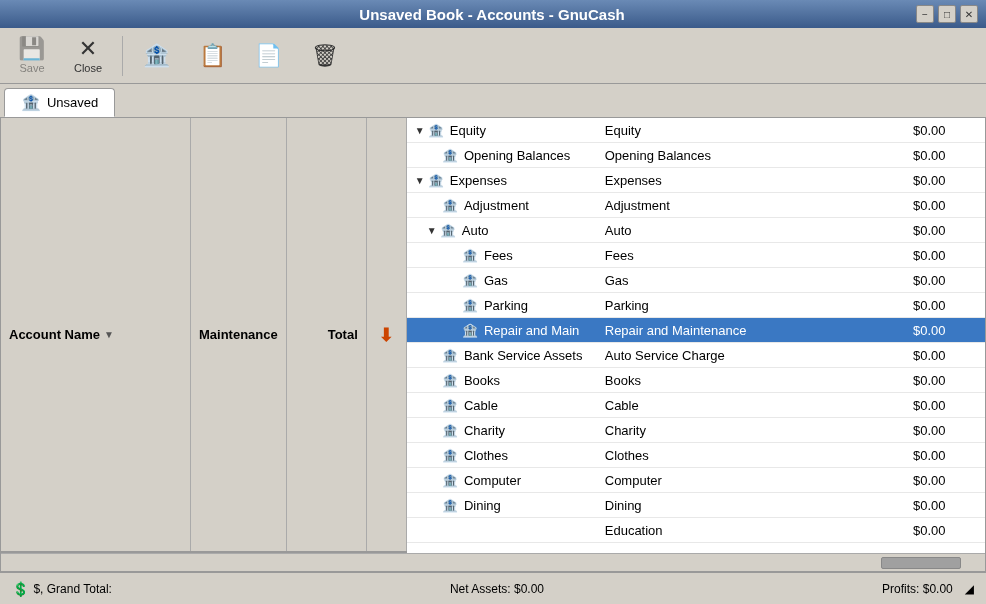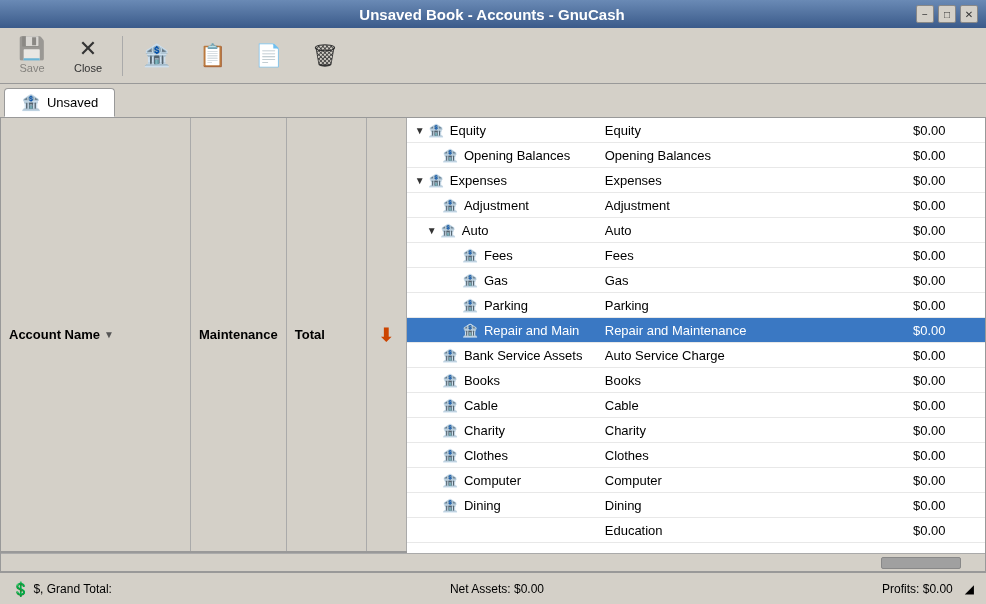--- a/index.html
+++ b/index.html
@@ -139,21 +139,21 @@
       padding: 4px 8px;
       font-weight: bold;
       font-size: 13px;
       border-right: 1px solid #aaa;
       display: flex;
       align-items: center;
       gap: 4px;
     }
     .col-name { width: 190px; flex-shrink: 0; }
     .col-desc { flex: 1; }
-    .col-total { width: 80px; flex-shrink: 0; text-align: right; }
+    .col-total { width: 80px; flex-shrink: 0; text-align: right; justify-content: flex-end; }
     .col-sort { width: 40px; flex-shrink: 0; display: flex; align-items: center; justify-content: center; }
     .sort-arrow { color: #cc4400; font-size: 18px; }
     
     .table-body {
       flex: 1;
       overflow-y: scroll;
       overflow-x: hidden;
     }
     .table-row {
       display: flex;

